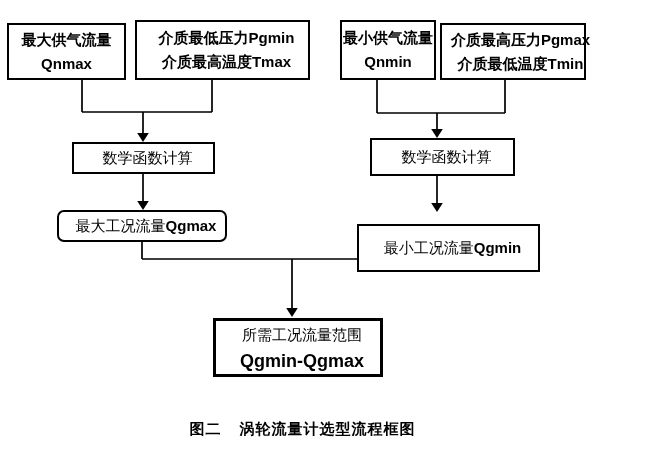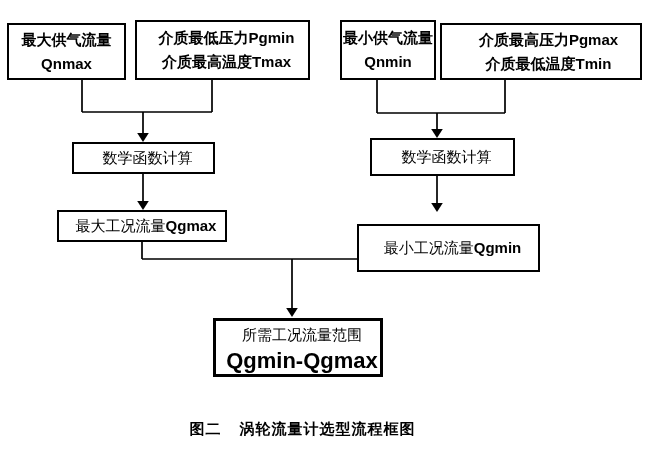--- a/index.html
+++ b/index.html
@@ -30,21 +30,21 @@
     text-align: center;
     font-size: 15px;
     line-height: 24px;
     white-space: nowrap;
   }
   .node .en { font-weight: bold; }
   .node .mix b { font-weight: bold; }
   .row1 .zh, .row1 { font-weight: bold; }
   .plain { font-weight: normal; padding-left: 8px; }
   .node-range { border-width: 3px; line-height: 26px; }
-  .node-range .en { font-size: 22px; }
+  .node-range .en { font-size: 18px; }
   .caption {
     position: absolute;
     left: -20px;
     top: 420px;
     width: 645px;
     text-align: center;
     font-size: 15px;
     font-weight: bold;
     letter-spacing: 1px;
   }
@@ -84,34 +84,34 @@
   <div class="node row1" style="left:135px; top:20px; width:175px; height:60px;padding-left:8px;">
     <span class="mix"><span class="zh">介质最低压力</span><b>Pgmin</b></span>
     <span class="mix"><span class="zh">介质最高温度</span><b>Tmax</b></span>
   </div>
 
   <div class="node row1" style="left:320px; top:20px; width:96px; height:60px;margin-left:20px;">
     <span class="zh">最小供气流量</span>
     <span class="en">Qnmin</span>
   </div>
 
-  <div class="node row1" style="left:440px; top:23px; width:202px; height:57px;padding-left:15px;">
+  <div class="node row1" style="left:440px; top:23px; width:146px; height:57px;padding-left:15px;">
     <span class="mix"><span class="zh">介质最高压力</span><b>Pgmax</b></span>
     <span class="mix"><span class="zh">介质最低温度</span><b>Tmin</b></span>
   </div>
 
   <div class="node plain" style="left:72px; top:142px; width:143px; height:32px;">
     <span>数学函数计算</span>
   </div>
 
   <div class="node plain" style="left:370px; top:138px; width:145px; height:38px;">
     <span>数学函数计算</span>
   </div>
 
-  <div class="node plain" style="left:57px; top:210px; width:170px; height:32px;">
+  <div class="node plain" style="left:57px; top:210px; width:170px; height:32px;border-radius:7px;">
     <span class="mix"><span>最大工况流量</span><b>Qgmax</b></span>
   </div>
 
   <div class="node plain" style="left:357px; top:224px; width:183px; height:48px;">
     <span class="mix"><span>最小工况流量</span><b>Qgmin</b></span>
   </div>
 
   <div class="node plain node-range" style="left:213px; top:318px; width:170px; height:59px;">
     <span>所需工况流量范围</span>
     <span class="en">Qgmin-Qgmax</span>

